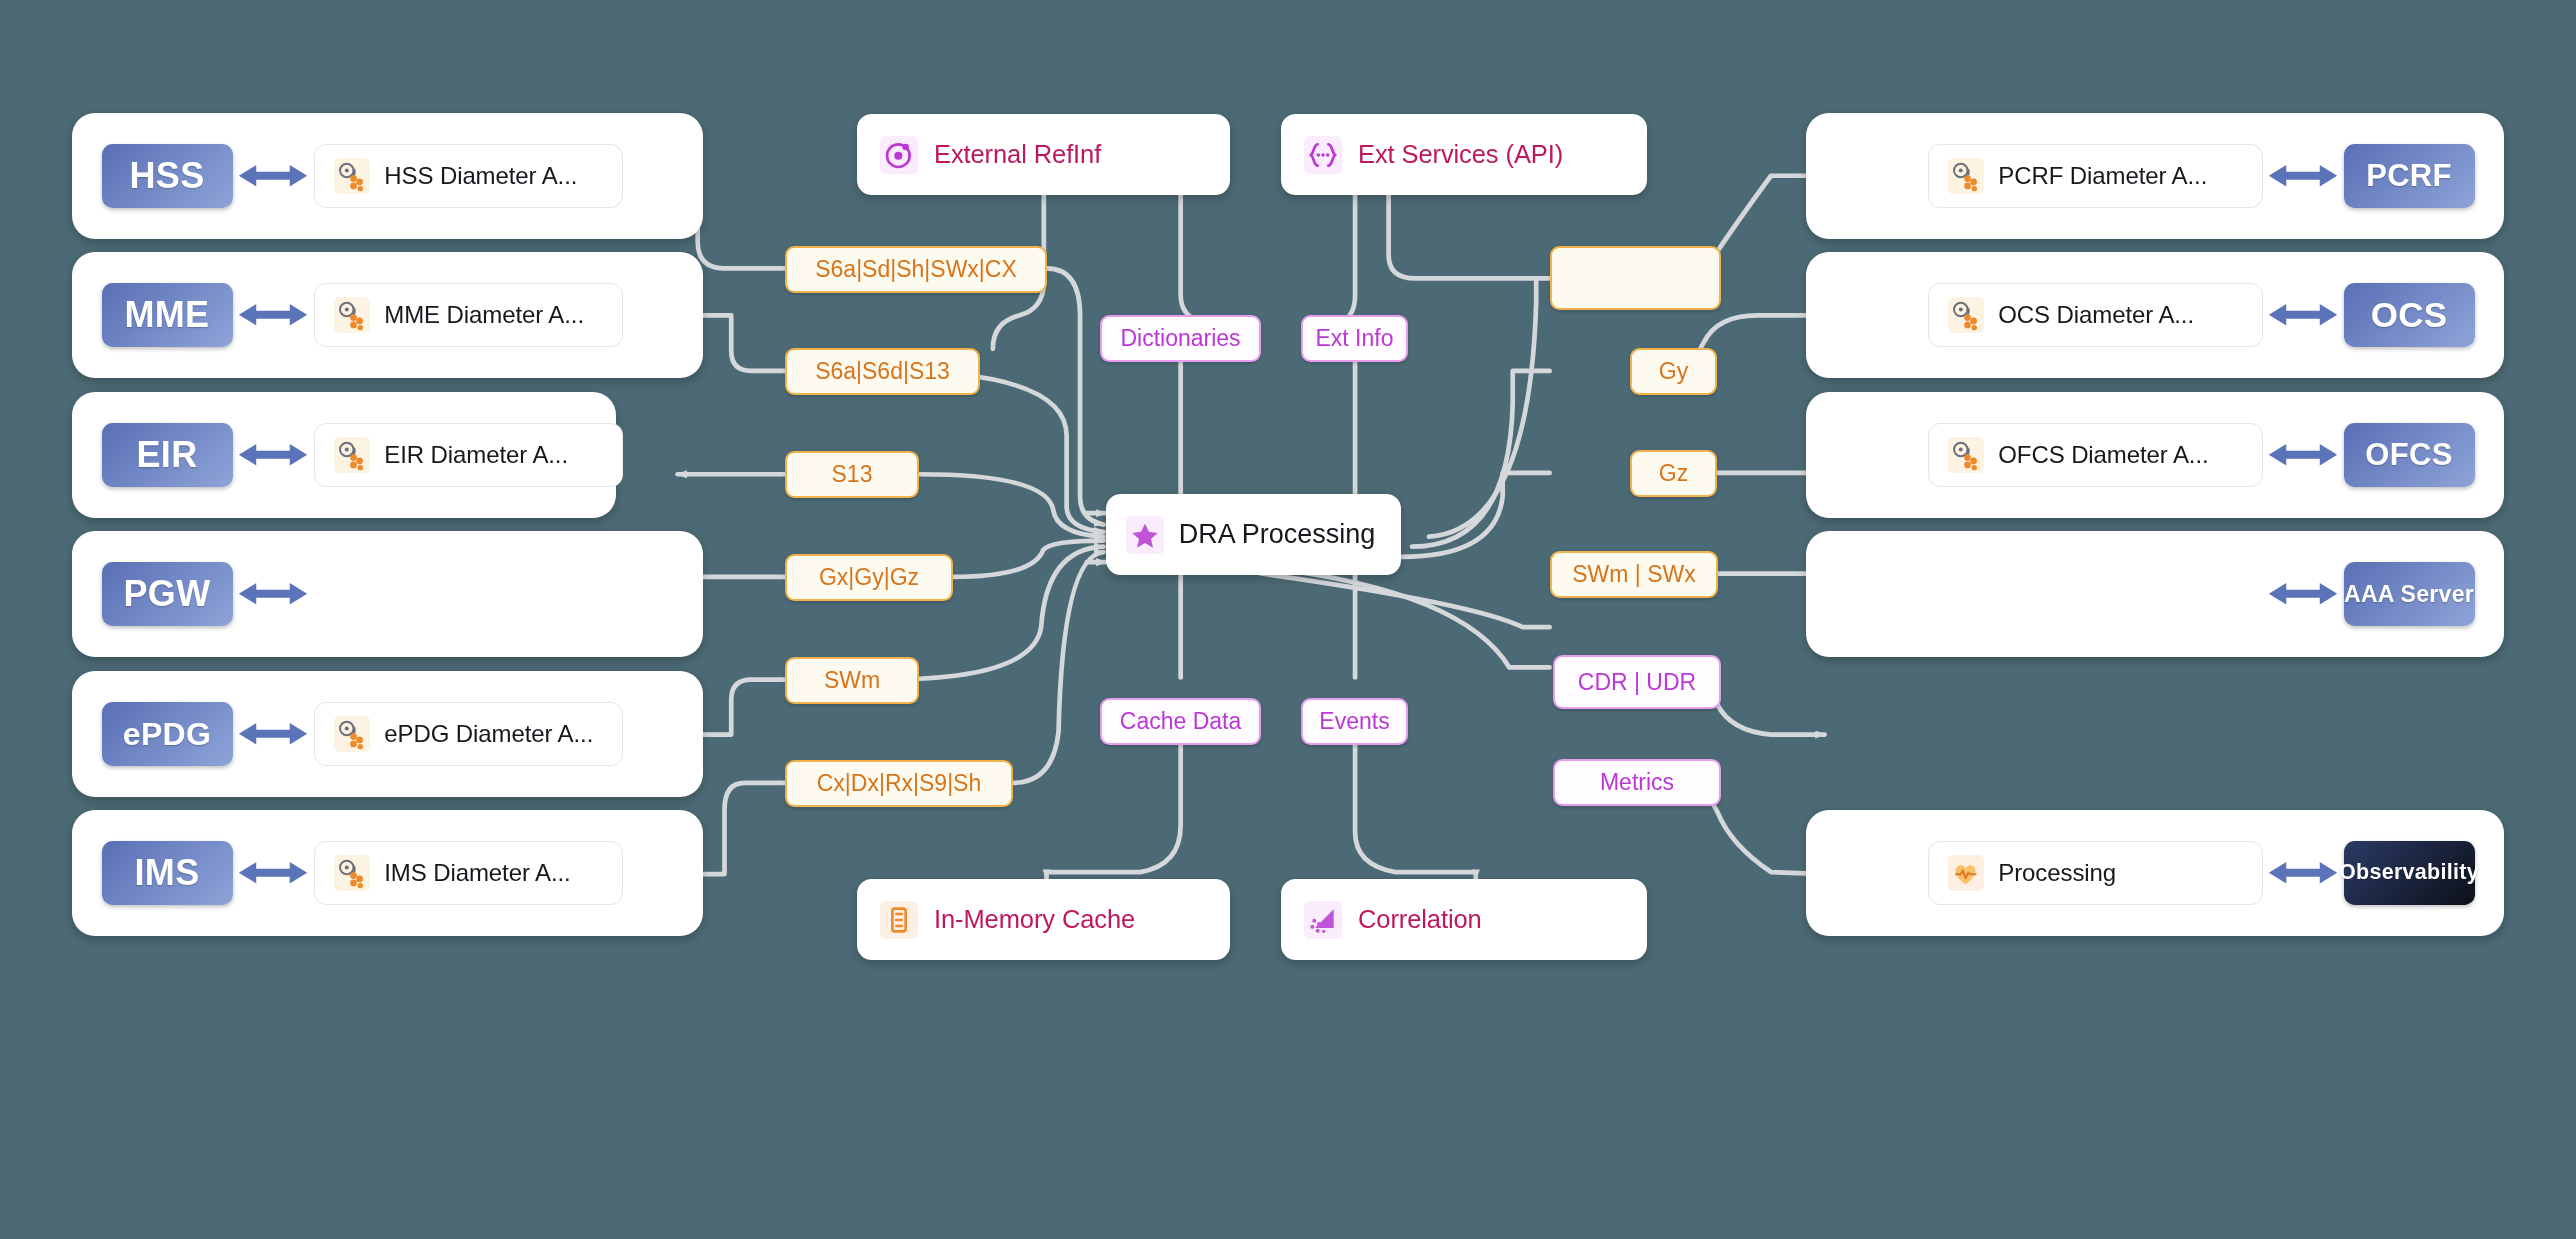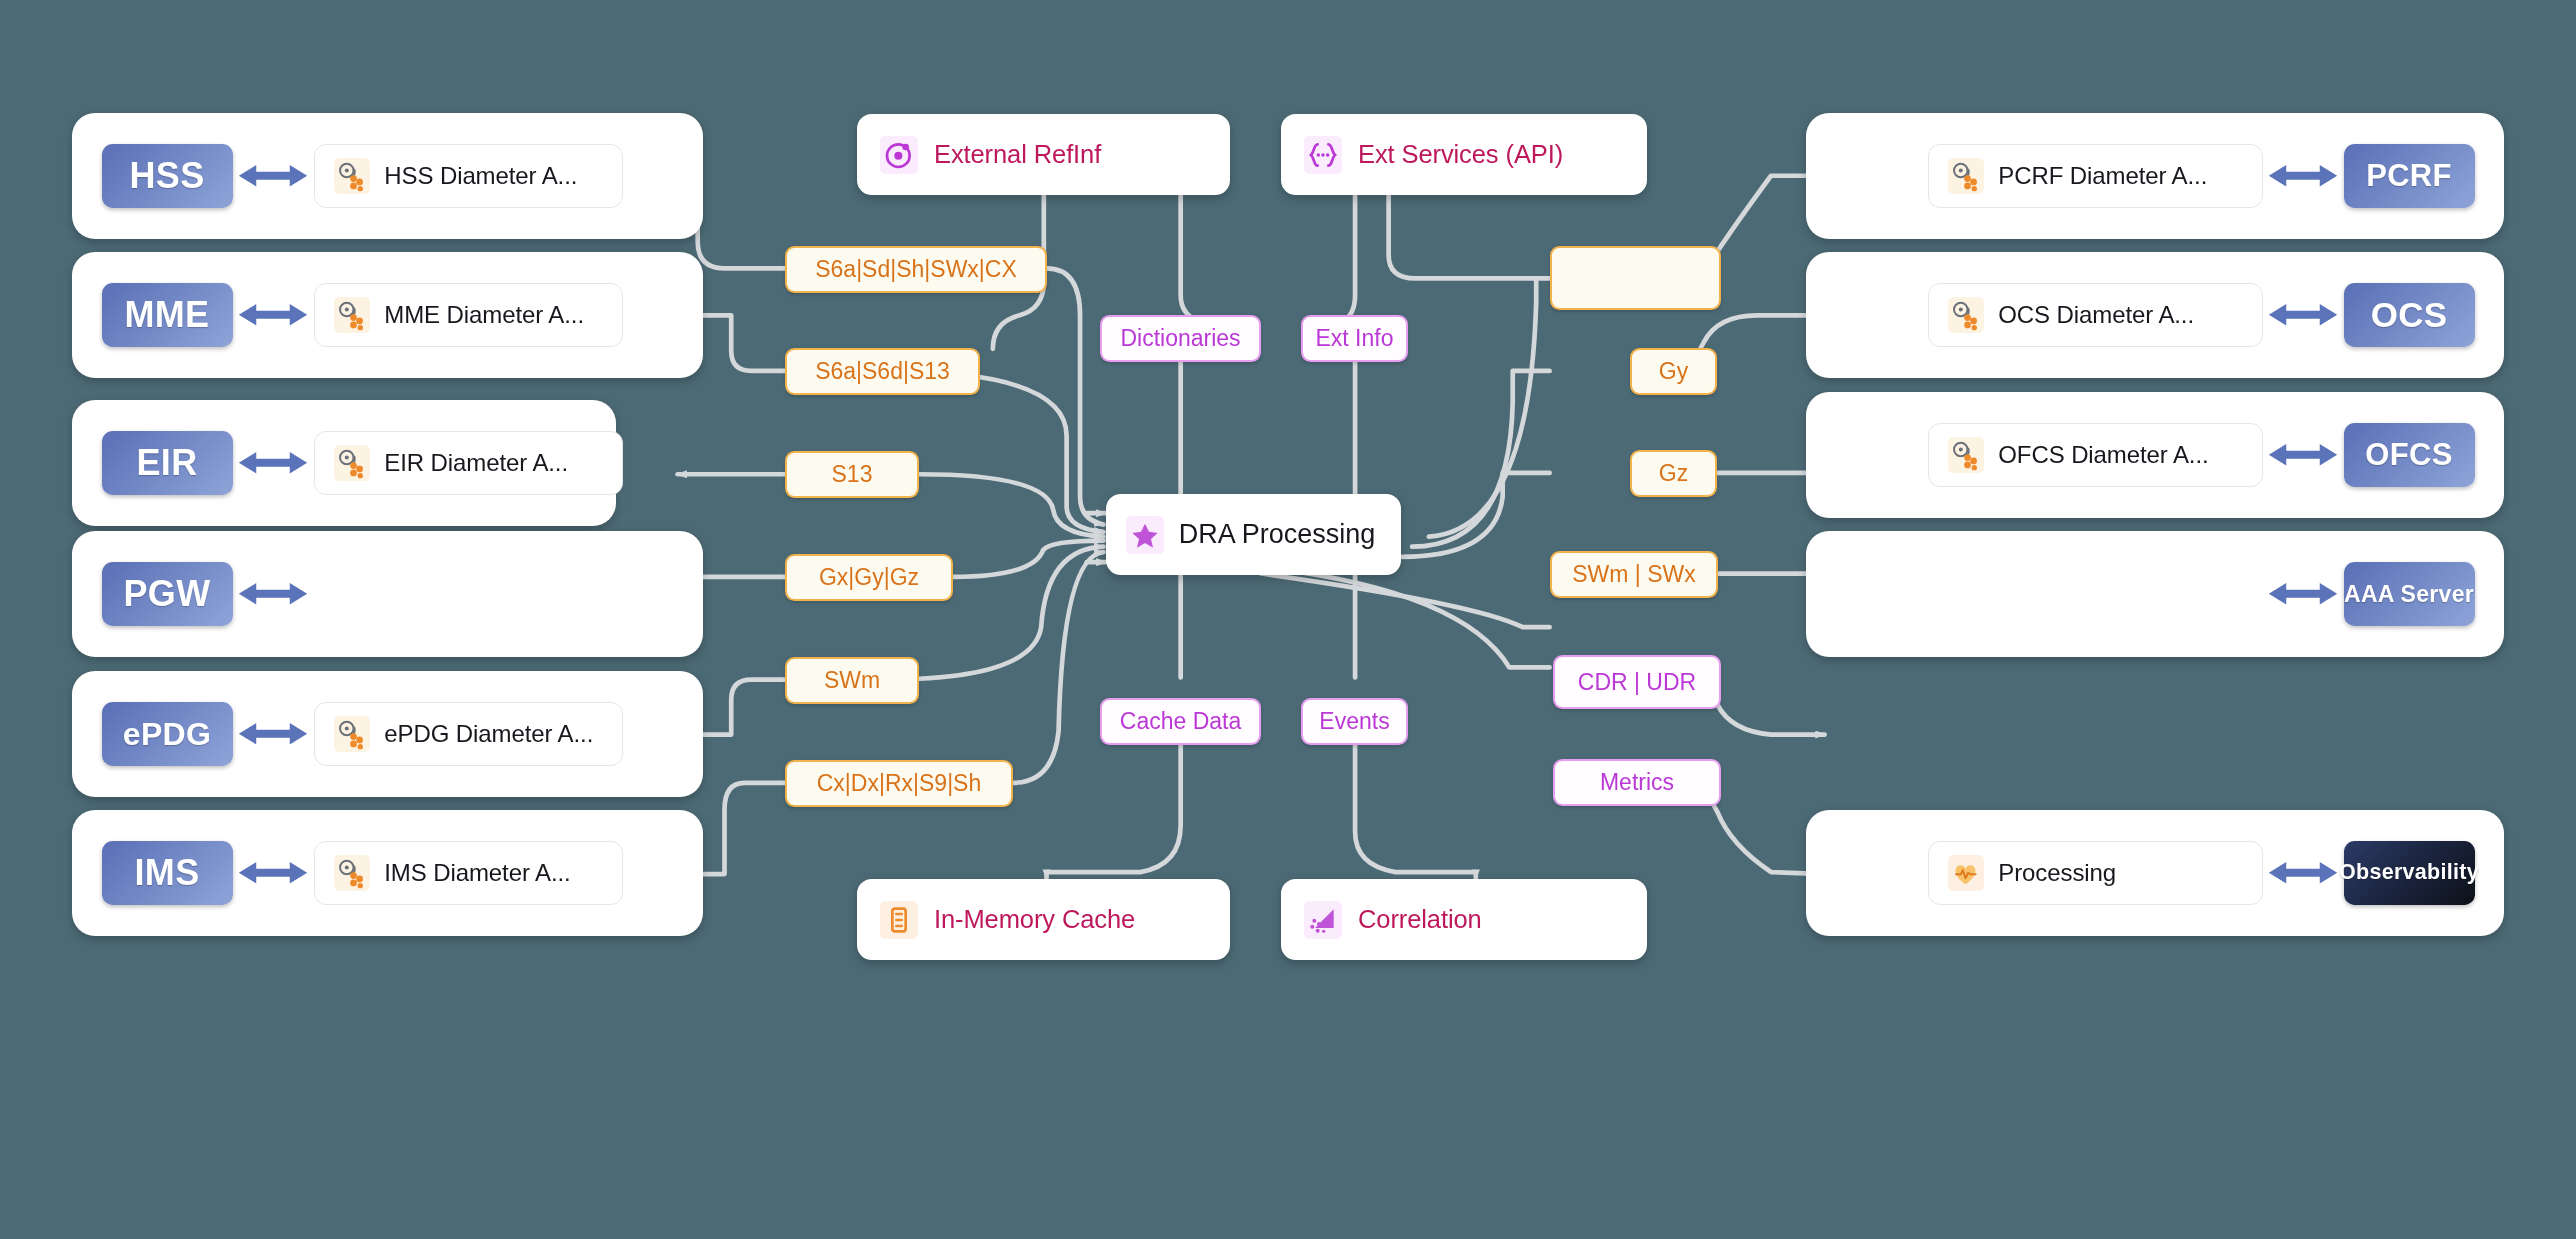--- a/index.html
+++ b/index.html
@@ -200,21 +200,21 @@
             <circle cx="26" cy="26" r="5" fill="#ef8a2b"></circle>
             <circle cx="35" cy="31" r="5" fill="#ef8a2b"></circle>
             <circle cx="26" cy="37" r="5" fill="#ef8a2b"></circle>
             <circle cx="36" cy="41" r="4" fill="#ef8a2b"></circle>
           </svg>
       </span>
       <span class="lbl">MME Diameter A...</span>
     </div>
   </div>
 
-  <div class="group left" style="left:72px; top:400px; width:544px; height:126px;">
+  <div class="group left" style="left:72px; top:392px; width:544px; height:126px;">
     <div class="badge ne">EIR</div>
     <div class="bidir">
       <svg class="glyph" width="74" height="29.5" viewBox="0 0 110 44">
           <path d="M4 22 L30 6 L30 16 L80 16 L80 6 L106 22 L80 38 L80 28 L30 28 L30 38 Z" fill="#5b73b8"></path>
         </svg>
     </div>
     <div class="inner" style="width:309px;">
       <span class="ico amber">
         <svg class="glyph" width="31" height="31" viewBox="0 0 46 46">
             <circle cx="16" cy="14" r="10" fill="none" stroke="#6c7179" stroke-width="3"></circle>

